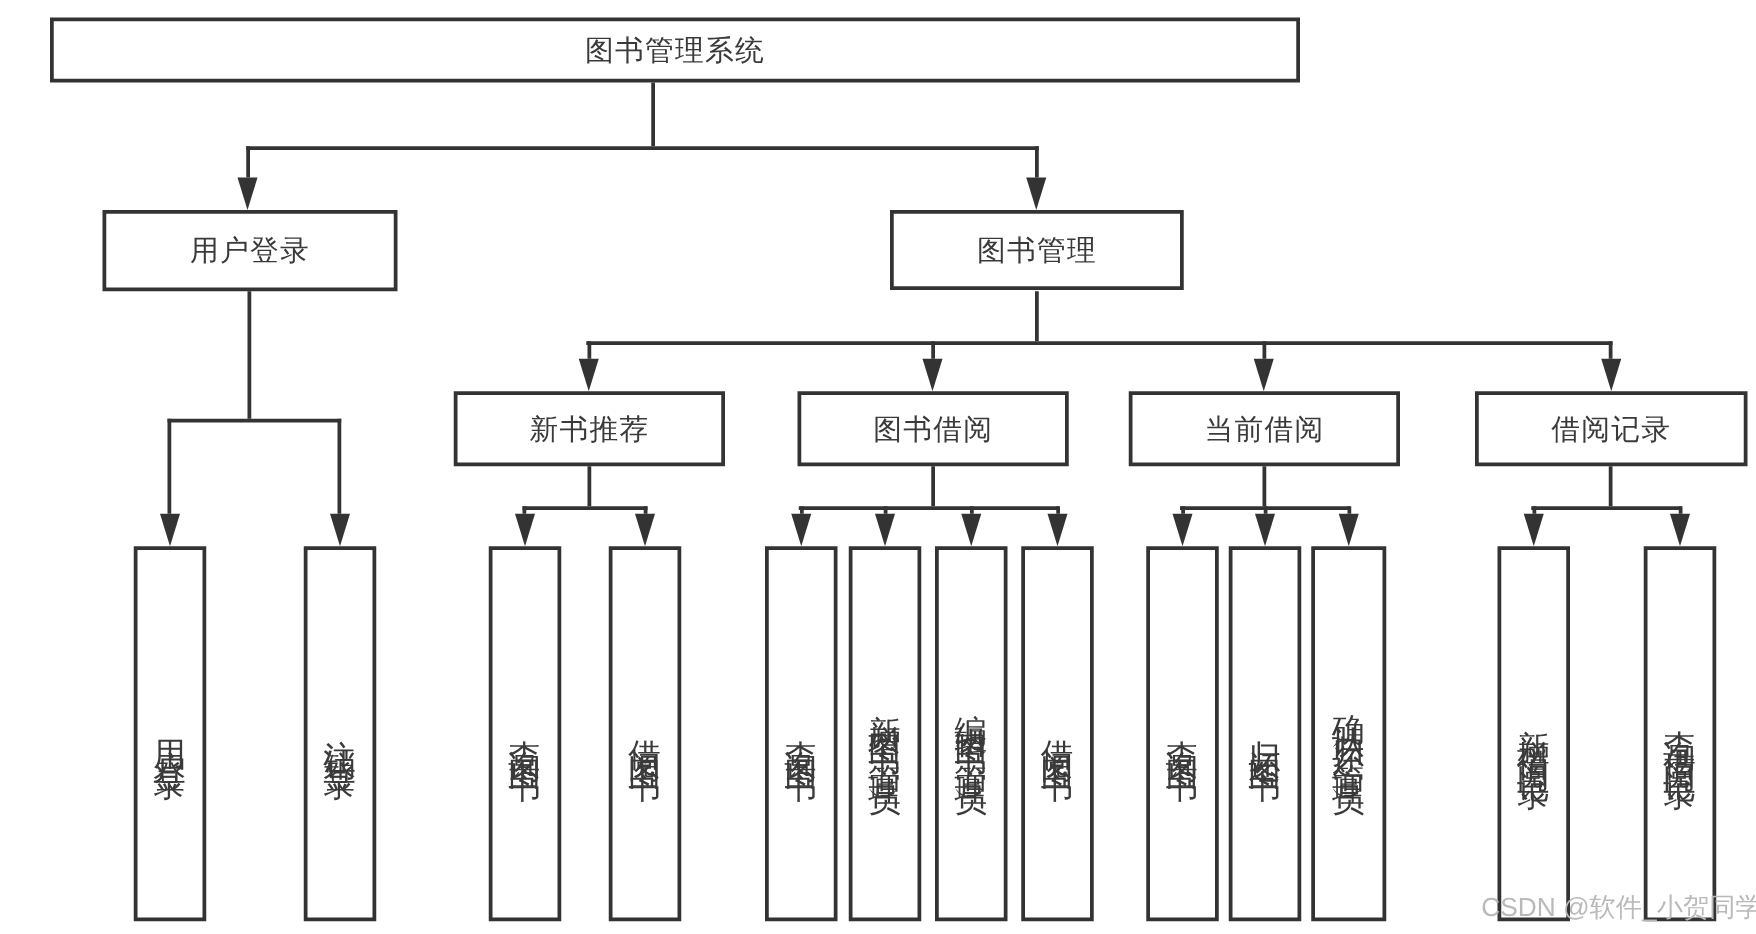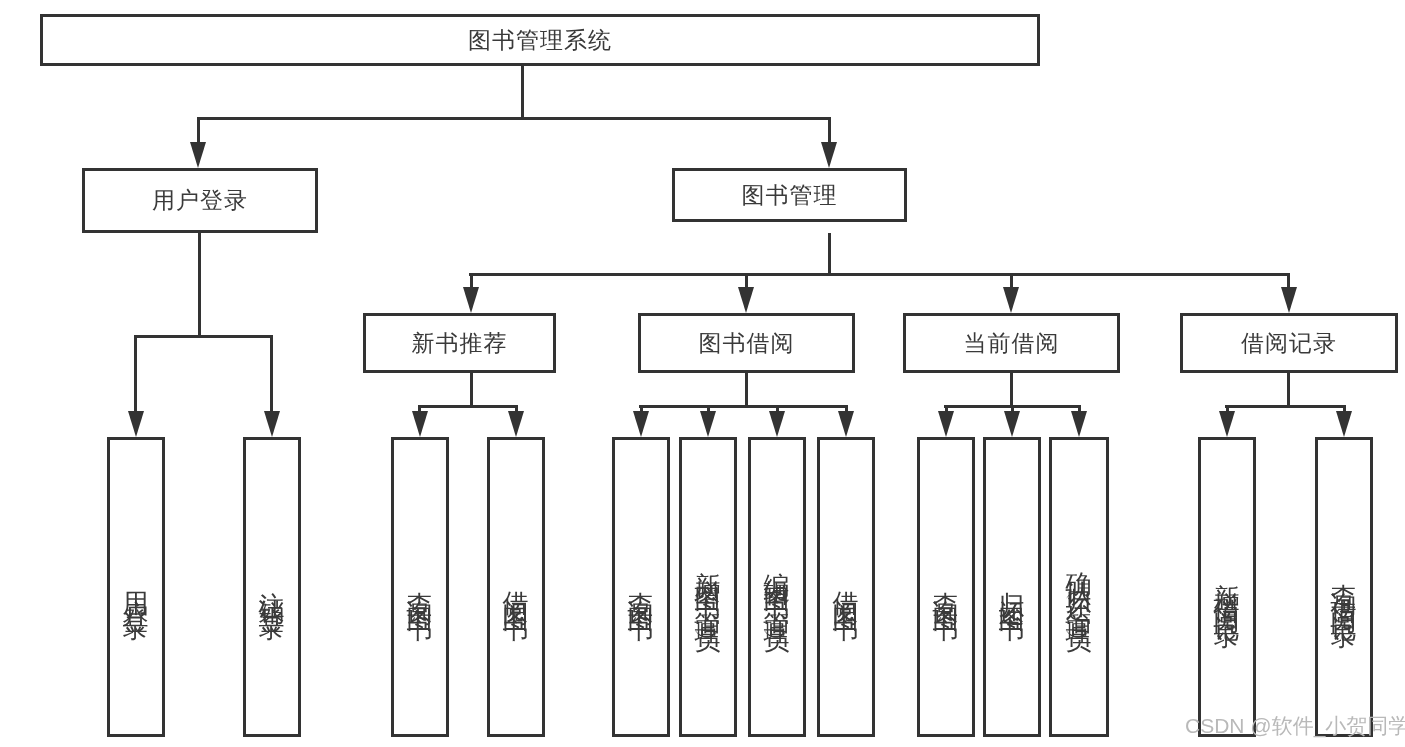--- a/index.html
+++ b/index.html
@@ -57,25 +57,25 @@
 
 <div id="stage">
 
   <div class="box" style="left:40px; top:14px; width:1000px; height:52px;">
     <span class="hlabel">图书管理系统</span>
   </div>
 
   <div class="box" style="left:82px; top:168px; width:236px; height:65px;">
     <span class="hlabel">用户登录</span>
   </div>
-  <div class="box" style="left:672px; top:168px; width:235px; height:54px;">
+  <div class="box" style="left:712px; top:168px; width:235px; height:64px;">
     <span class="hlabel">图书管理</span>
   </div>
 
-  <div class="box" style="left:363px; top:313px; width:193px; height:60px;">
+  <div class="box" style="left:363px; top:313px; width:217px; height:60px;">
     <span class="hlabel">新书推荐</span>
   </div>
   <div class="box" style="left:638px; top:313px; width:217px; height:60px;">
     <span class="hlabel">图书借阅</span>
   </div>
   <div class="box" style="left:903px; top:313px; width:217px; height:60px;">
     <span class="hlabel">当前借阅</span>
   </div>
   <div class="box" style="left:1180px; top:313px; width:218px; height:60px;">
     <span class="hlabel">借阅记录</span>

